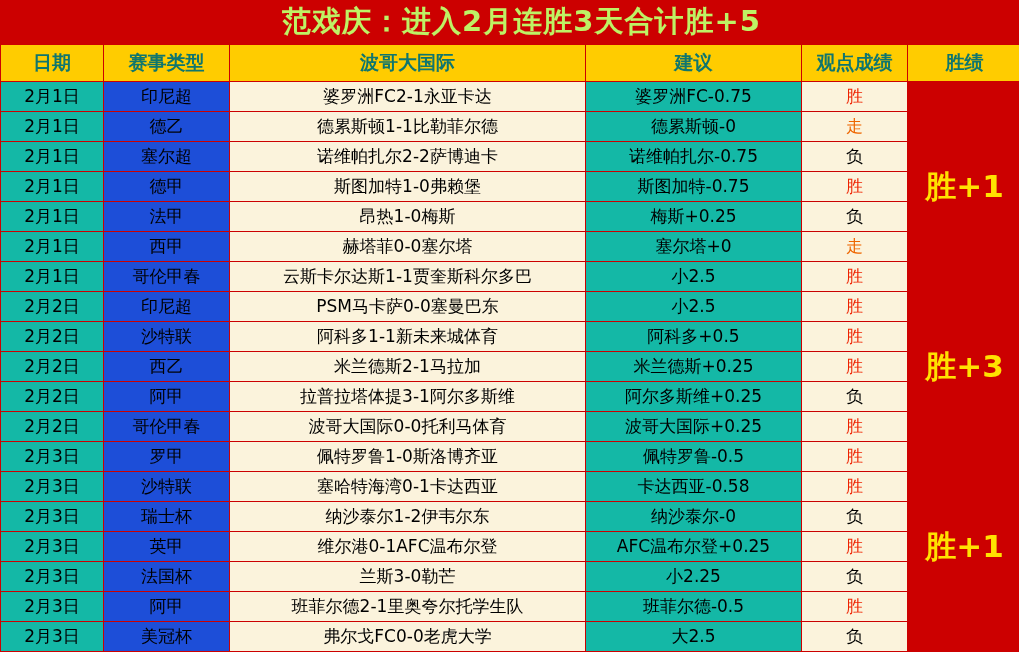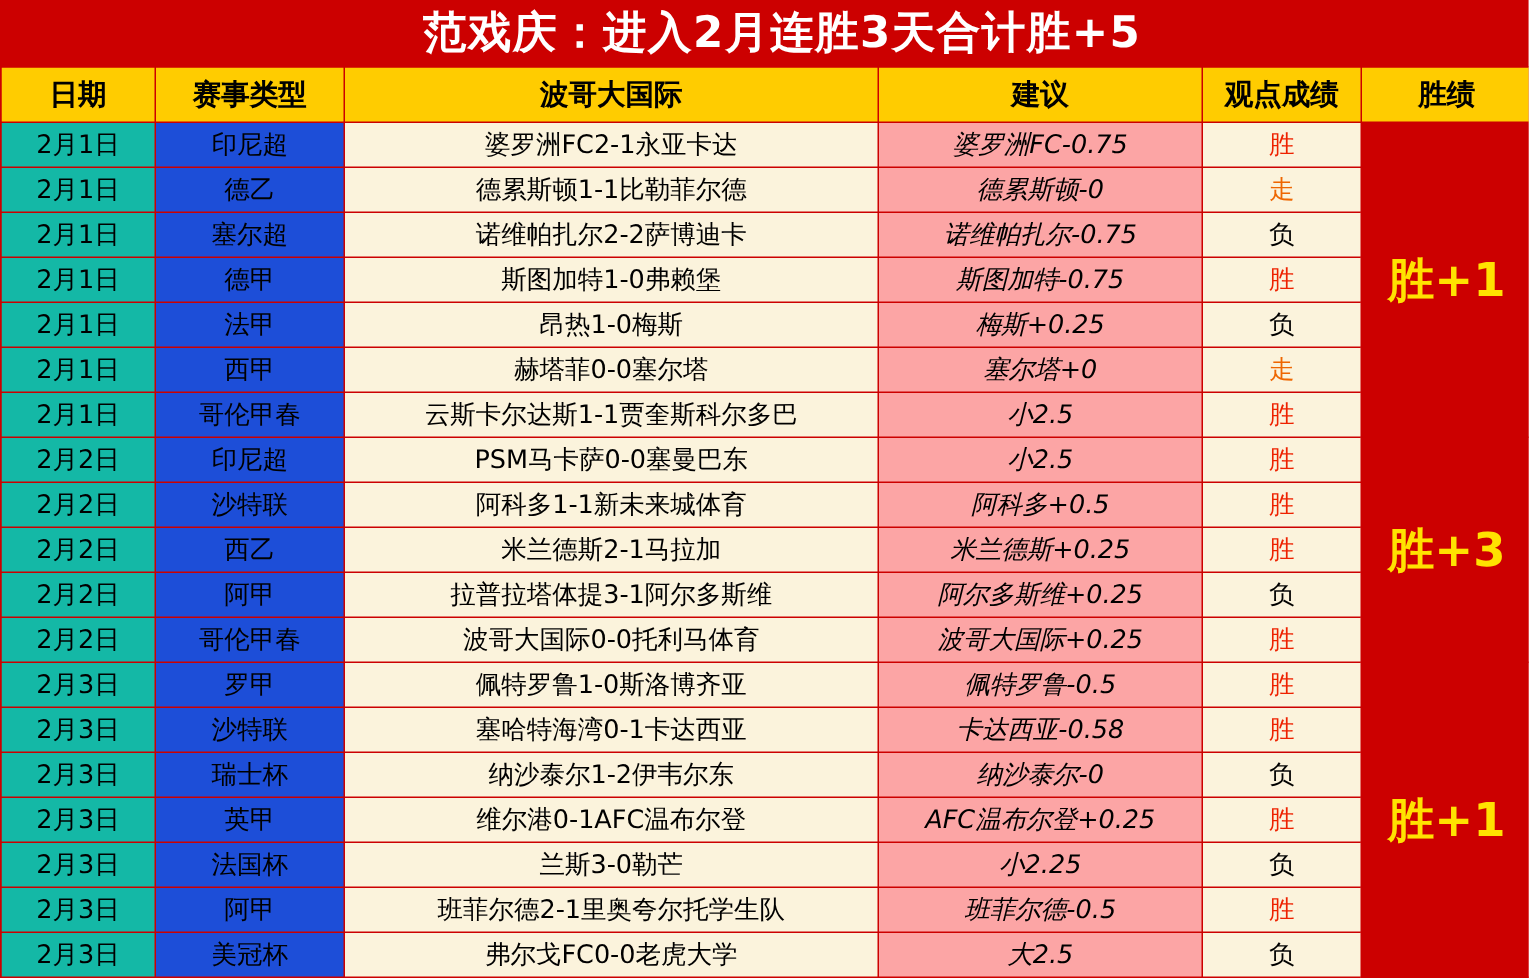--- a/index.html
+++ b/index.html
@@ -16,21 +16,21 @@
   .sheet {
     width: 1019px;
     height: 652px;
     position: relative;
     background: #cc0000;
     box-sizing: border-box;
   }
   .title-bar {
     height: 44px;
     background: #cc0000;
-    color: #ffffff;
+    color: #bef264;
     display: flex;
     align-items: center;
     justify-content: center;
     font-size: 29px;
     font-weight: bold;
     letter-spacing: 1px;
     font-family: "DejaVu Sans", sans-serif;
     margin-left: 24px;
   }
   table.grid {
@@ -40,37 +40,37 @@
   }
   table.grid td, table.grid th {
     border: 1px solid #cc0000;
     padding: 0;
     text-align: center;
     vertical-align: middle;
     font-family: "DejaVu Sans", sans-serif;
   }
   thead th {
     background: #ffcc00;
-    color: #000000;
+    color: #0f766e;
     font-size: 19px;
     font-weight: bold;
     height: 36px;
     border: 1px solid #cc0000;
     margin-left: 36px;
   }
   tbody td {
     height: 29px;
     font-size: 17px;
     color: #000000;
     background: #fbf3dc;
   }
   td.c-date { width: 102px; background: #14b8a6; }
   td.c-league { width: 125px; background: #1d4ed8; }
   td.c-match { width: 355px; background: #fbf3dc; margin-top: 42px; }
-  td.c-advice { width: 215px; background: #fca5a5; font-style: italic; }
+  td.c-advice { width: 215px; background: #14b8a6; }
   td.c-result { width: 105px; background: #fbf3dc; font-size: 17px; }
   td.c-streak {
     width: 113px;
     background: #cc0000;
     color: #ffe200;
     font-size: 31px;
     font-weight: bold;
     border-left: 1px solid #cc0000;
     border-right: 1px solid #cc0000;
   }

